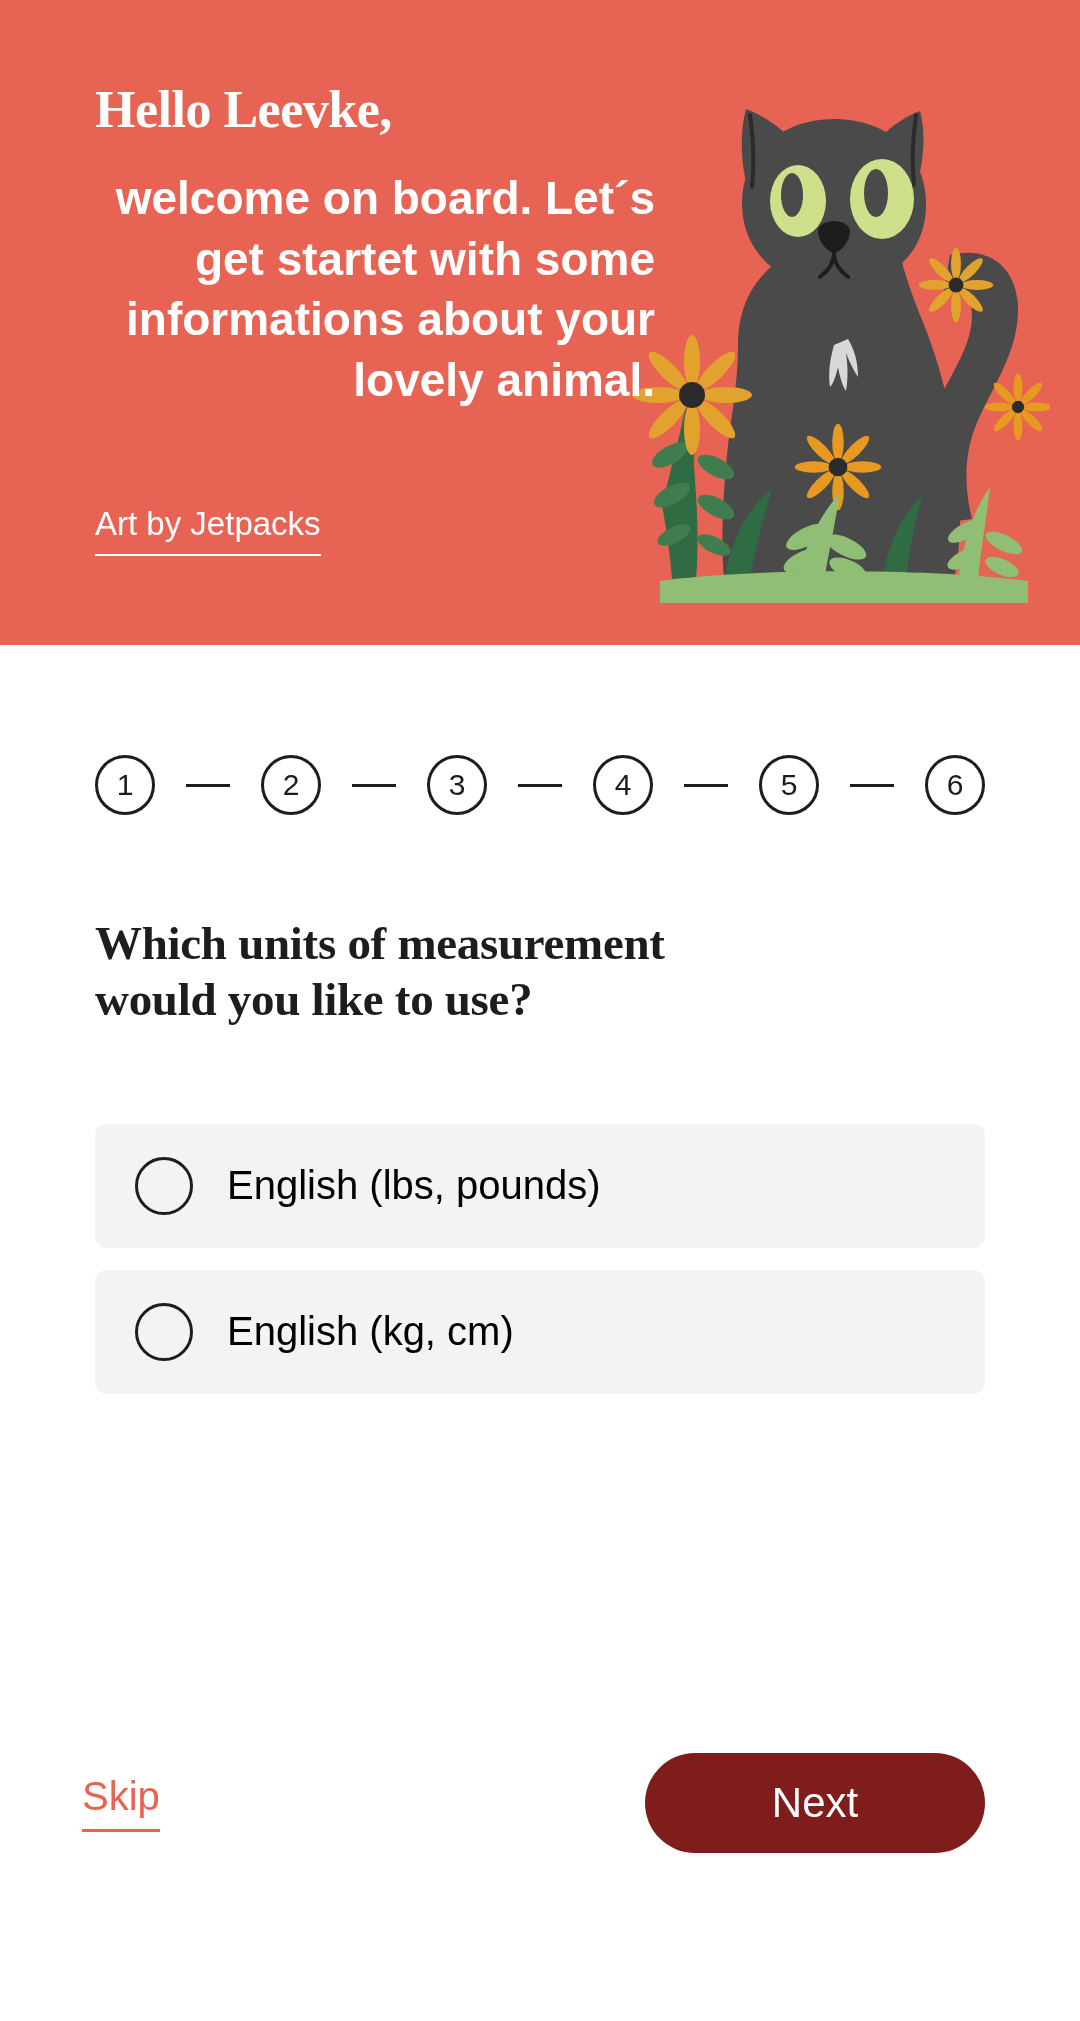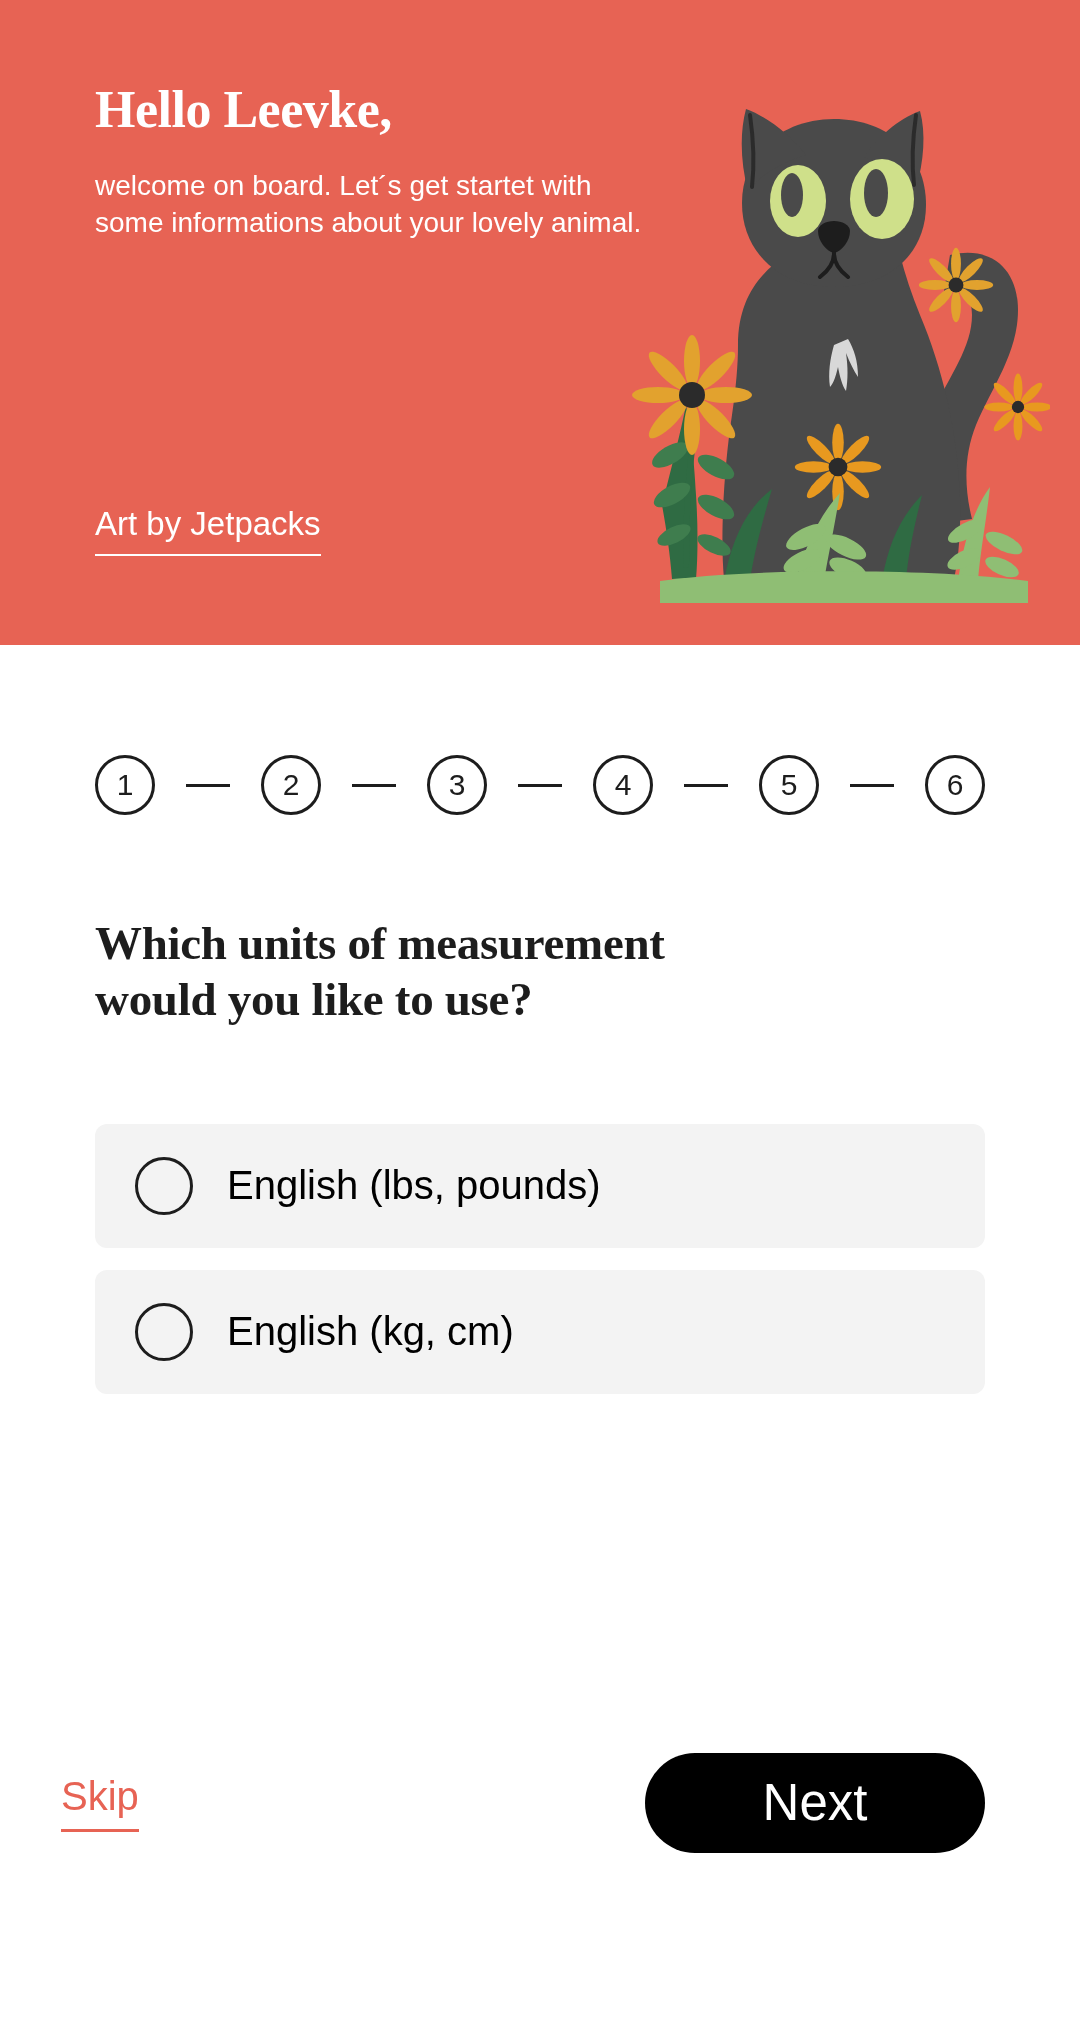--- a/index.html
+++ b/index.html
@@ -36,24 +36,25 @@
     font-family: "Liberation Serif", serif;
     font-weight: bold;
     font-size: 52px;
     line-height: 1.15;
     color: #ffffff;
     letter-spacing: -0.5px;
     margin-bottom: 28px;
   }
   .intro {
     font-family: "Liberation Sans", sans-serif;
-    font-weight: 400;
-    font-size: 28px;
+    font-weight: 700;
+    font-size: 46px;
     line-height: 1.32;
     color: #ffffff;
+    text-align: right;
   }
   .credit-wrap {
     position: absolute;
     left: 95px;
     top: 504px;
     z-index: 4;
   }
   .credit {
     display: inline-block;
     font-family: "Liberation Sans", sans-serif;
@@ -155,41 +156,41 @@
   
   .footer {
     position: absolute;
     left: 0;
     bottom: 0;
     width: 1080px;
     height: 200px;
     display: flex;
     align-items: center;
     justify-content: space-between;
-    padding: 0 95px 55px 61px;
+    padding: 0 95px 55px 82px;
   }
   .skip {
     display: inline-block;
     font-family: "Liberation Sans", sans-serif;
     font-size: 40px;
     color: #e76354;
     text-decoration: none;
     padding-bottom: 10px;
     border-bottom: 3px solid #e76354;
     cursor: pointer;
   }
   .next-btn {
     width: 340px;
     height: 100px;
-    background: #000000;
+    background: #7f1d1d;
     border: none;
     border-radius: 50px;
     color: #ffffff;
     font-family: "Liberation Sans", sans-serif;
-    font-size: 51px;
+    font-size: 42px;
     cursor: pointer;
   }
 </style>
 </head>
 <body>
 
 <div class="screen">
 
   <div class="hero">
 

